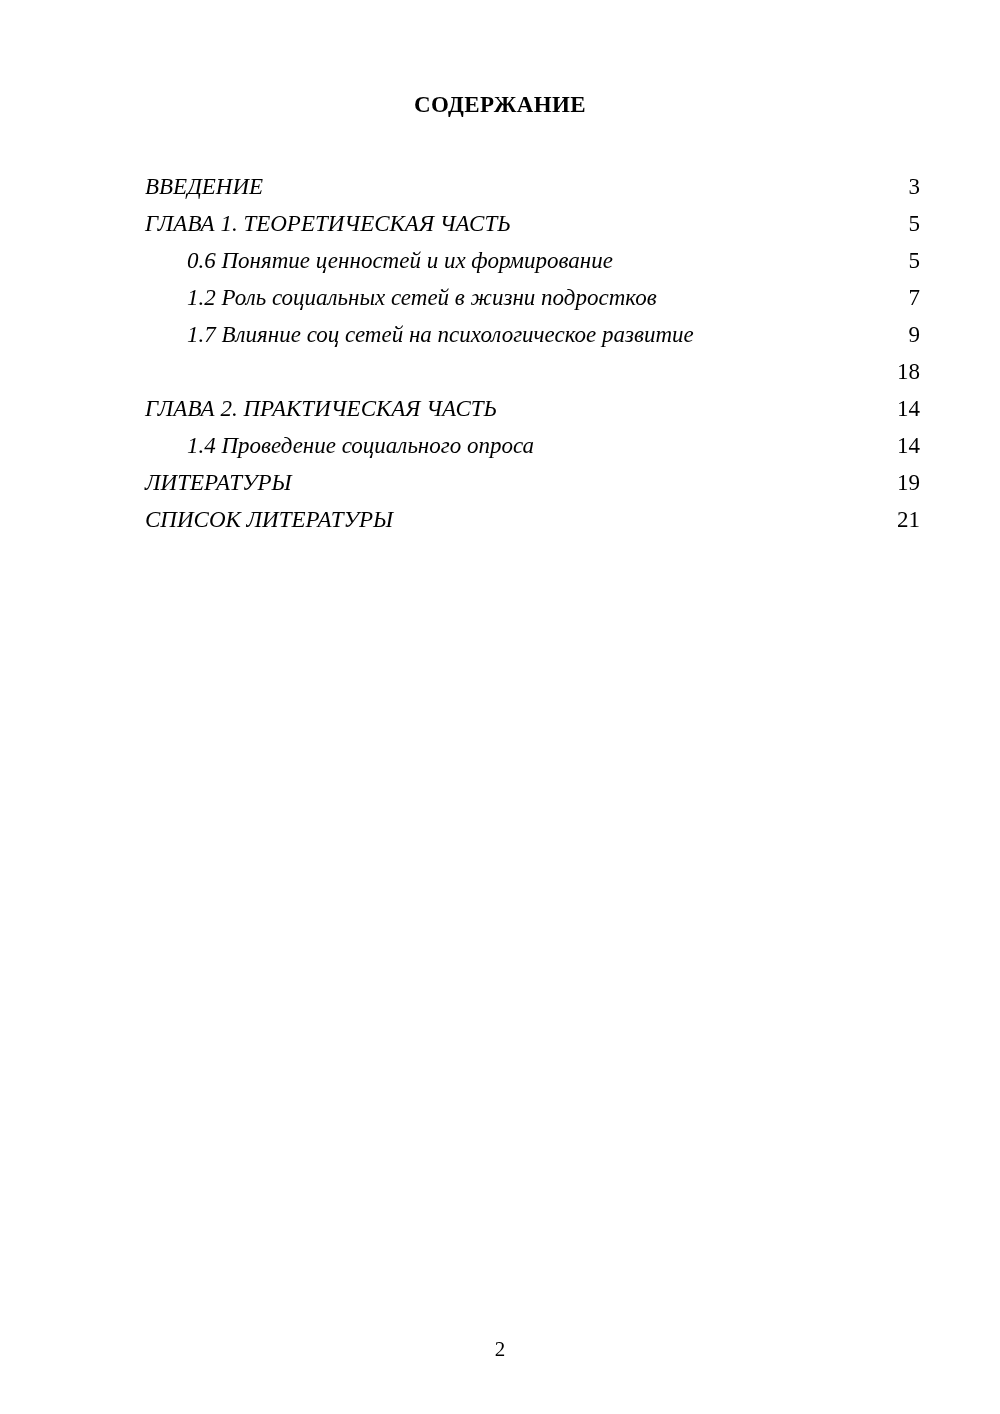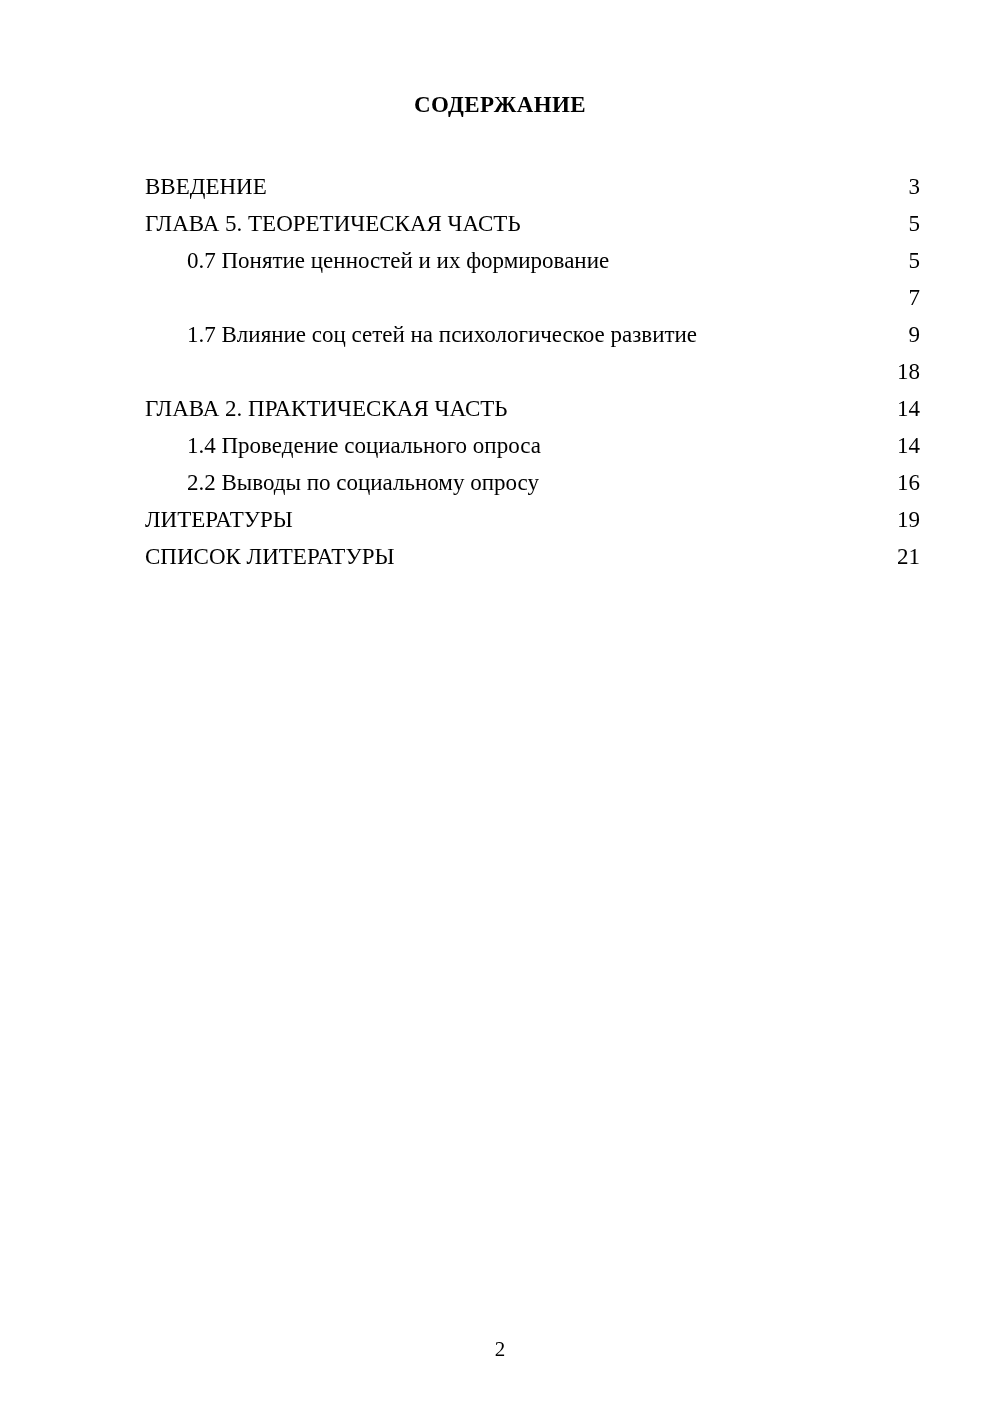--- a/index.html
+++ b/index.html
@@ -34,20 +34,21 @@
   .toc-row {
     display: flex;
     align-items: baseline;
     font-size: 23px;
     line-height: 1.0;
     padding: 7px 0;
   }
   .toc-row .label {
     flex: 0 0 auto;
     white-space: nowrap;
+    font-style: italic;
   }
   .toc-row .filler {
     flex: 1 1 auto;
   }
   .toc-row .page-num {
     flex: 0 0 auto;
     text-align: right;
     min-width: 26px;
   }
   .level-1 .label {
@@ -74,32 +75,33 @@
 
   <div class="toc">
 
     <div class="toc-row level-1">
       <span class="label">ВВЕДЕНИЕ</span>
       <span class="filler"></span>
       <span class="page-num">3</span>
     </div>
 
     <div class="toc-row level-1">
-      <span class="label">ГЛАВА 5. ТЕОРЕТИЧЕСКАЯ ЧАСТЬ</span>
+      <span class="label">ГЛАВА 1. ТЕОРЕТИЧЕСКАЯ ЧАСТЬ</span>
       <span class="filler"></span>
       <span class="page-num">5</span>
     </div>
 
     <div class="toc-row level-2">
-      <span class="label">0.7 Понятие ценностей и их формирование</span>
+      <span class="label">0.6 Понятие ценностей и их формирование</span>
       <span class="filler"></span>
       <span class="page-num">5</span>
     </div>
 
     <div class="toc-row level-2">
+      <span class="label">1.2 Роль социальных сетей в жизни подростков</span>
       <span class="filler"></span>
       <span class="page-num">7</span>
     </div>
 
     <div class="toc-row level-2">
       <span class="label">1.7 Влияние соц сетей на психологическое развитие</span>
       <span class="filler"></span>
       <span class="page-num">9</span>
     </div>
 
@@ -113,25 +115,20 @@
       <span class="filler"></span>
       <span class="page-num">14</span>
     </div>
 
     <div class="toc-row level-2">
       <span class="label">1.4 Проведение социального опроса</span>
       <span class="filler"></span>
       <span class="page-num">14</span>
     </div>
 
-    <div class="toc-row level-2">
-      <span class="label">2.2 Выводы по социальному опросу</span>
-      <span class="filler"></span>
-      <span class="page-num">16</span>
-    </div>
 
     <div class="toc-row level-1">
       <span class="label">ЛИТЕРАТУРЫ</span>
       <span class="filler"></span>
       <span class="page-num">19</span>
     </div>
 
     <div class="toc-row level-1">
       <span class="label">СПИСОК ЛИТЕРАТУРЫ</span>
       <span class="filler"></span>

